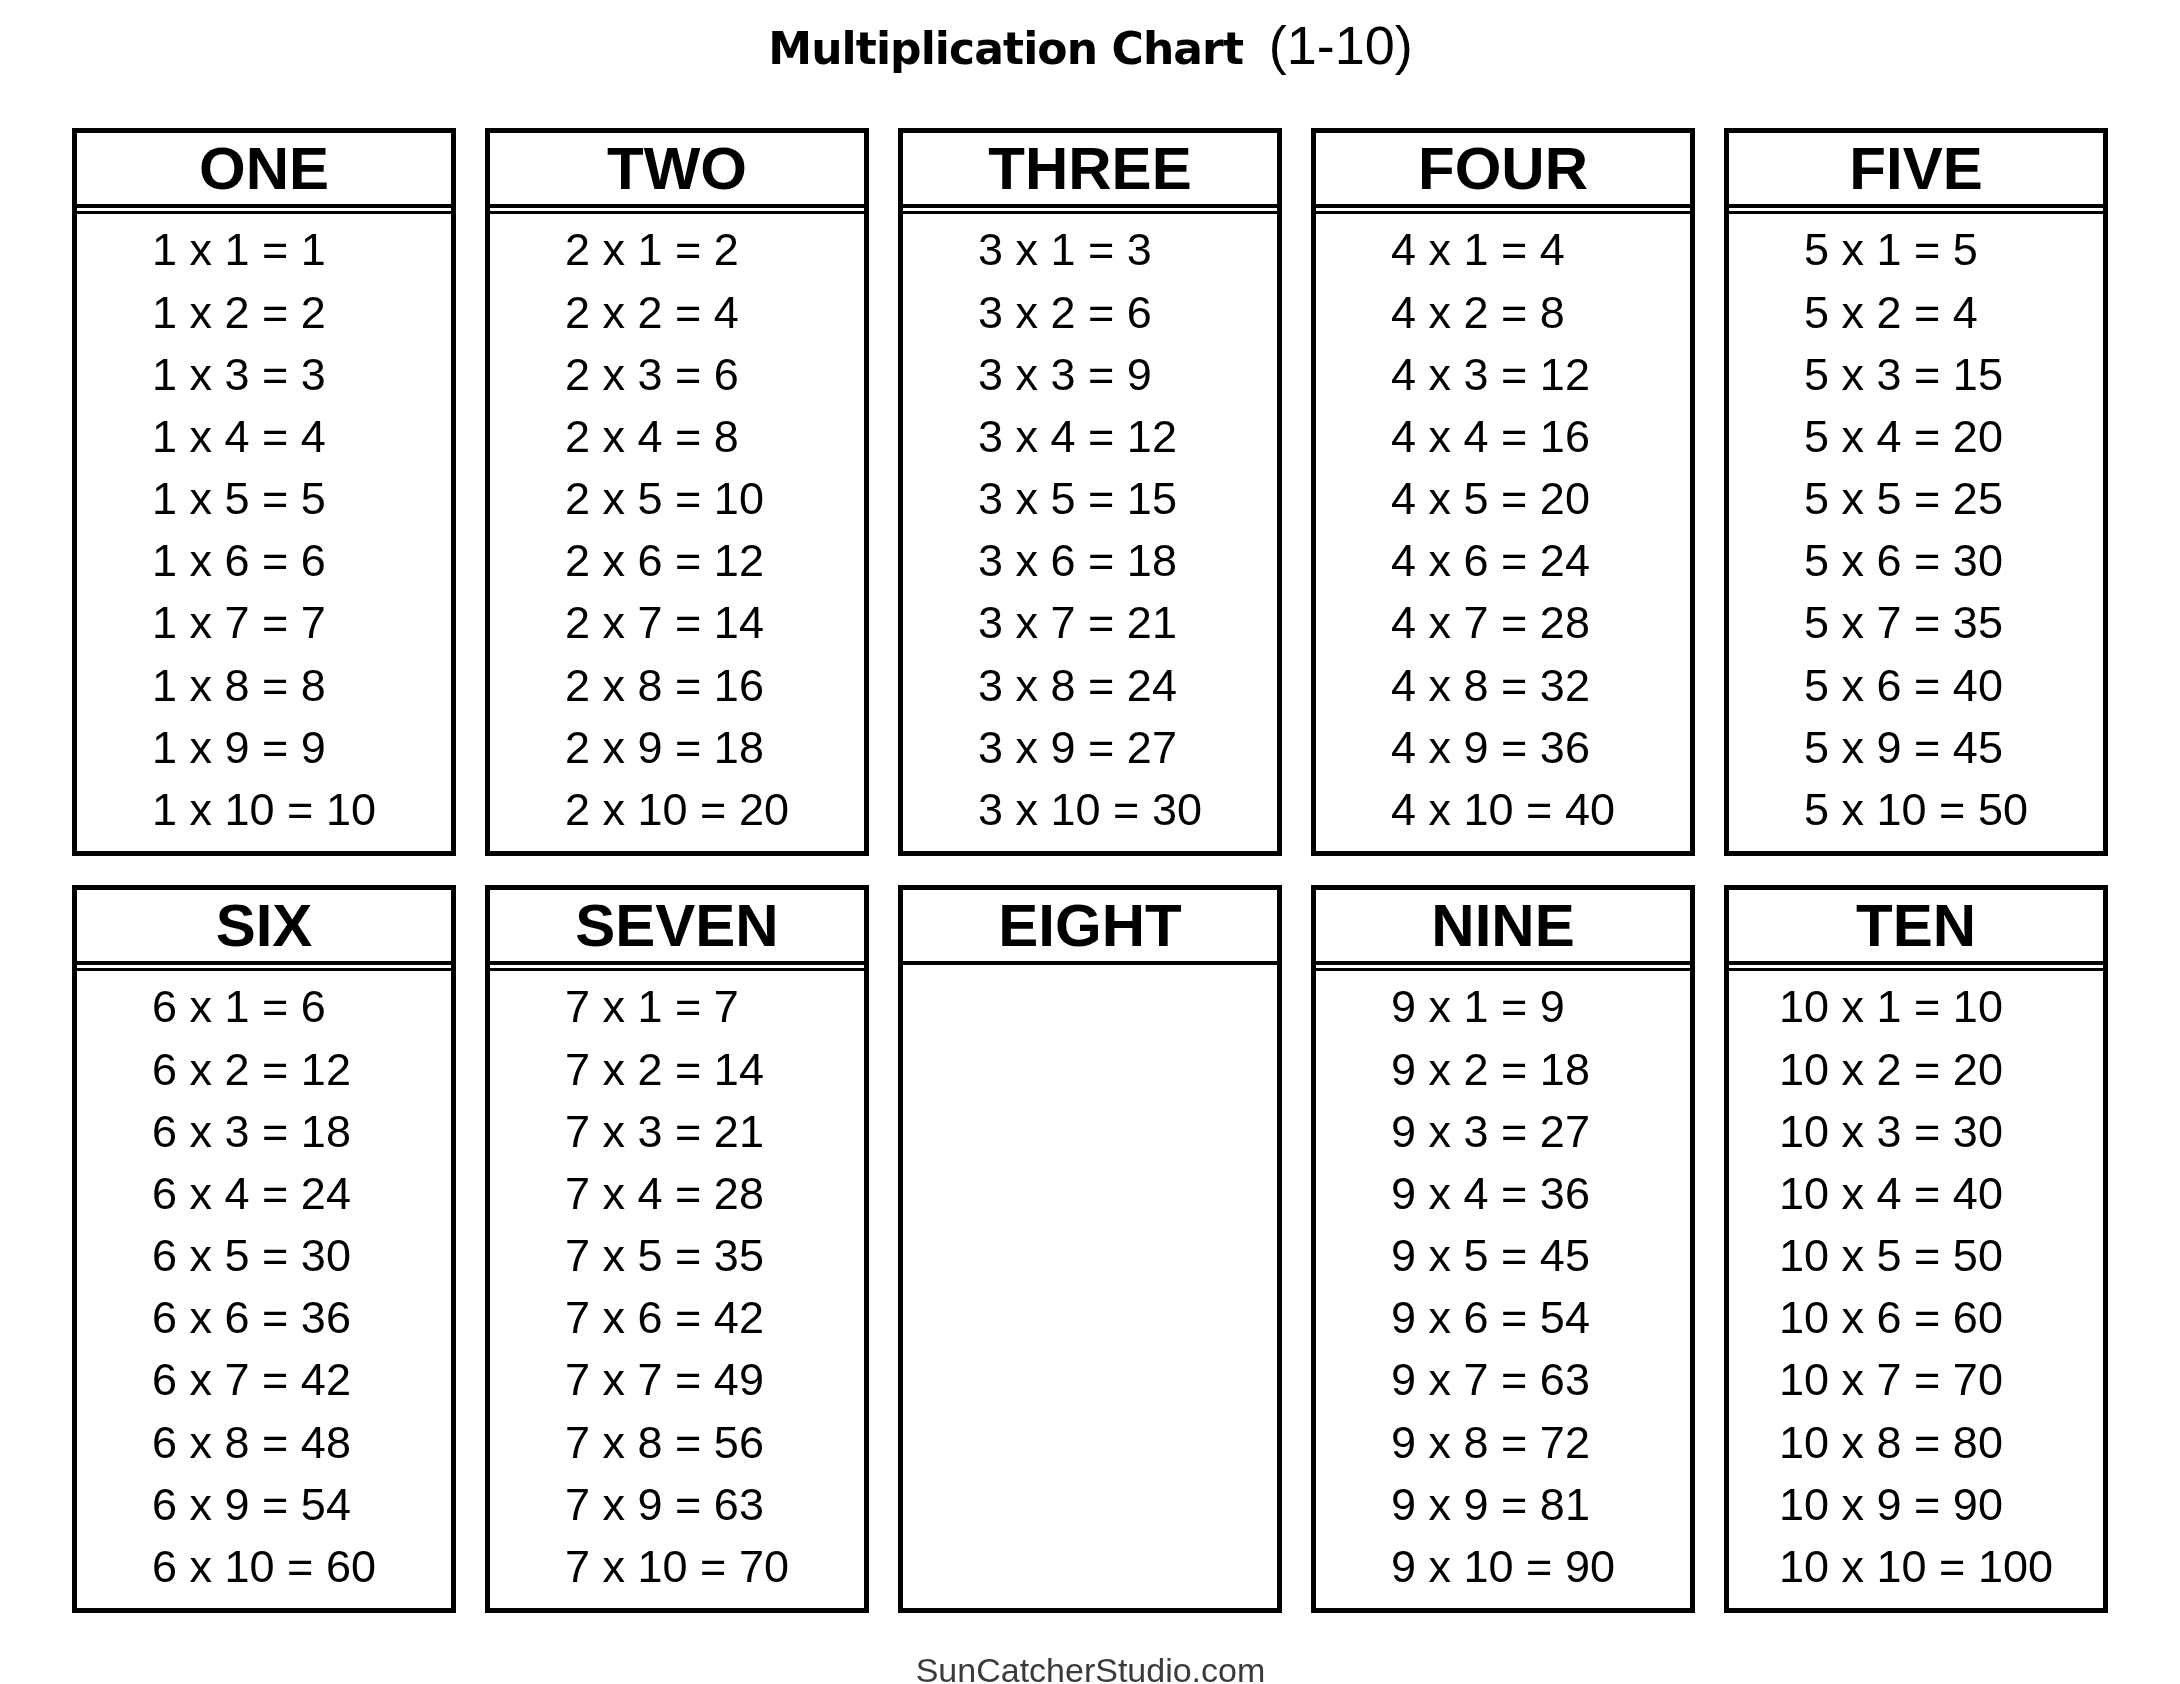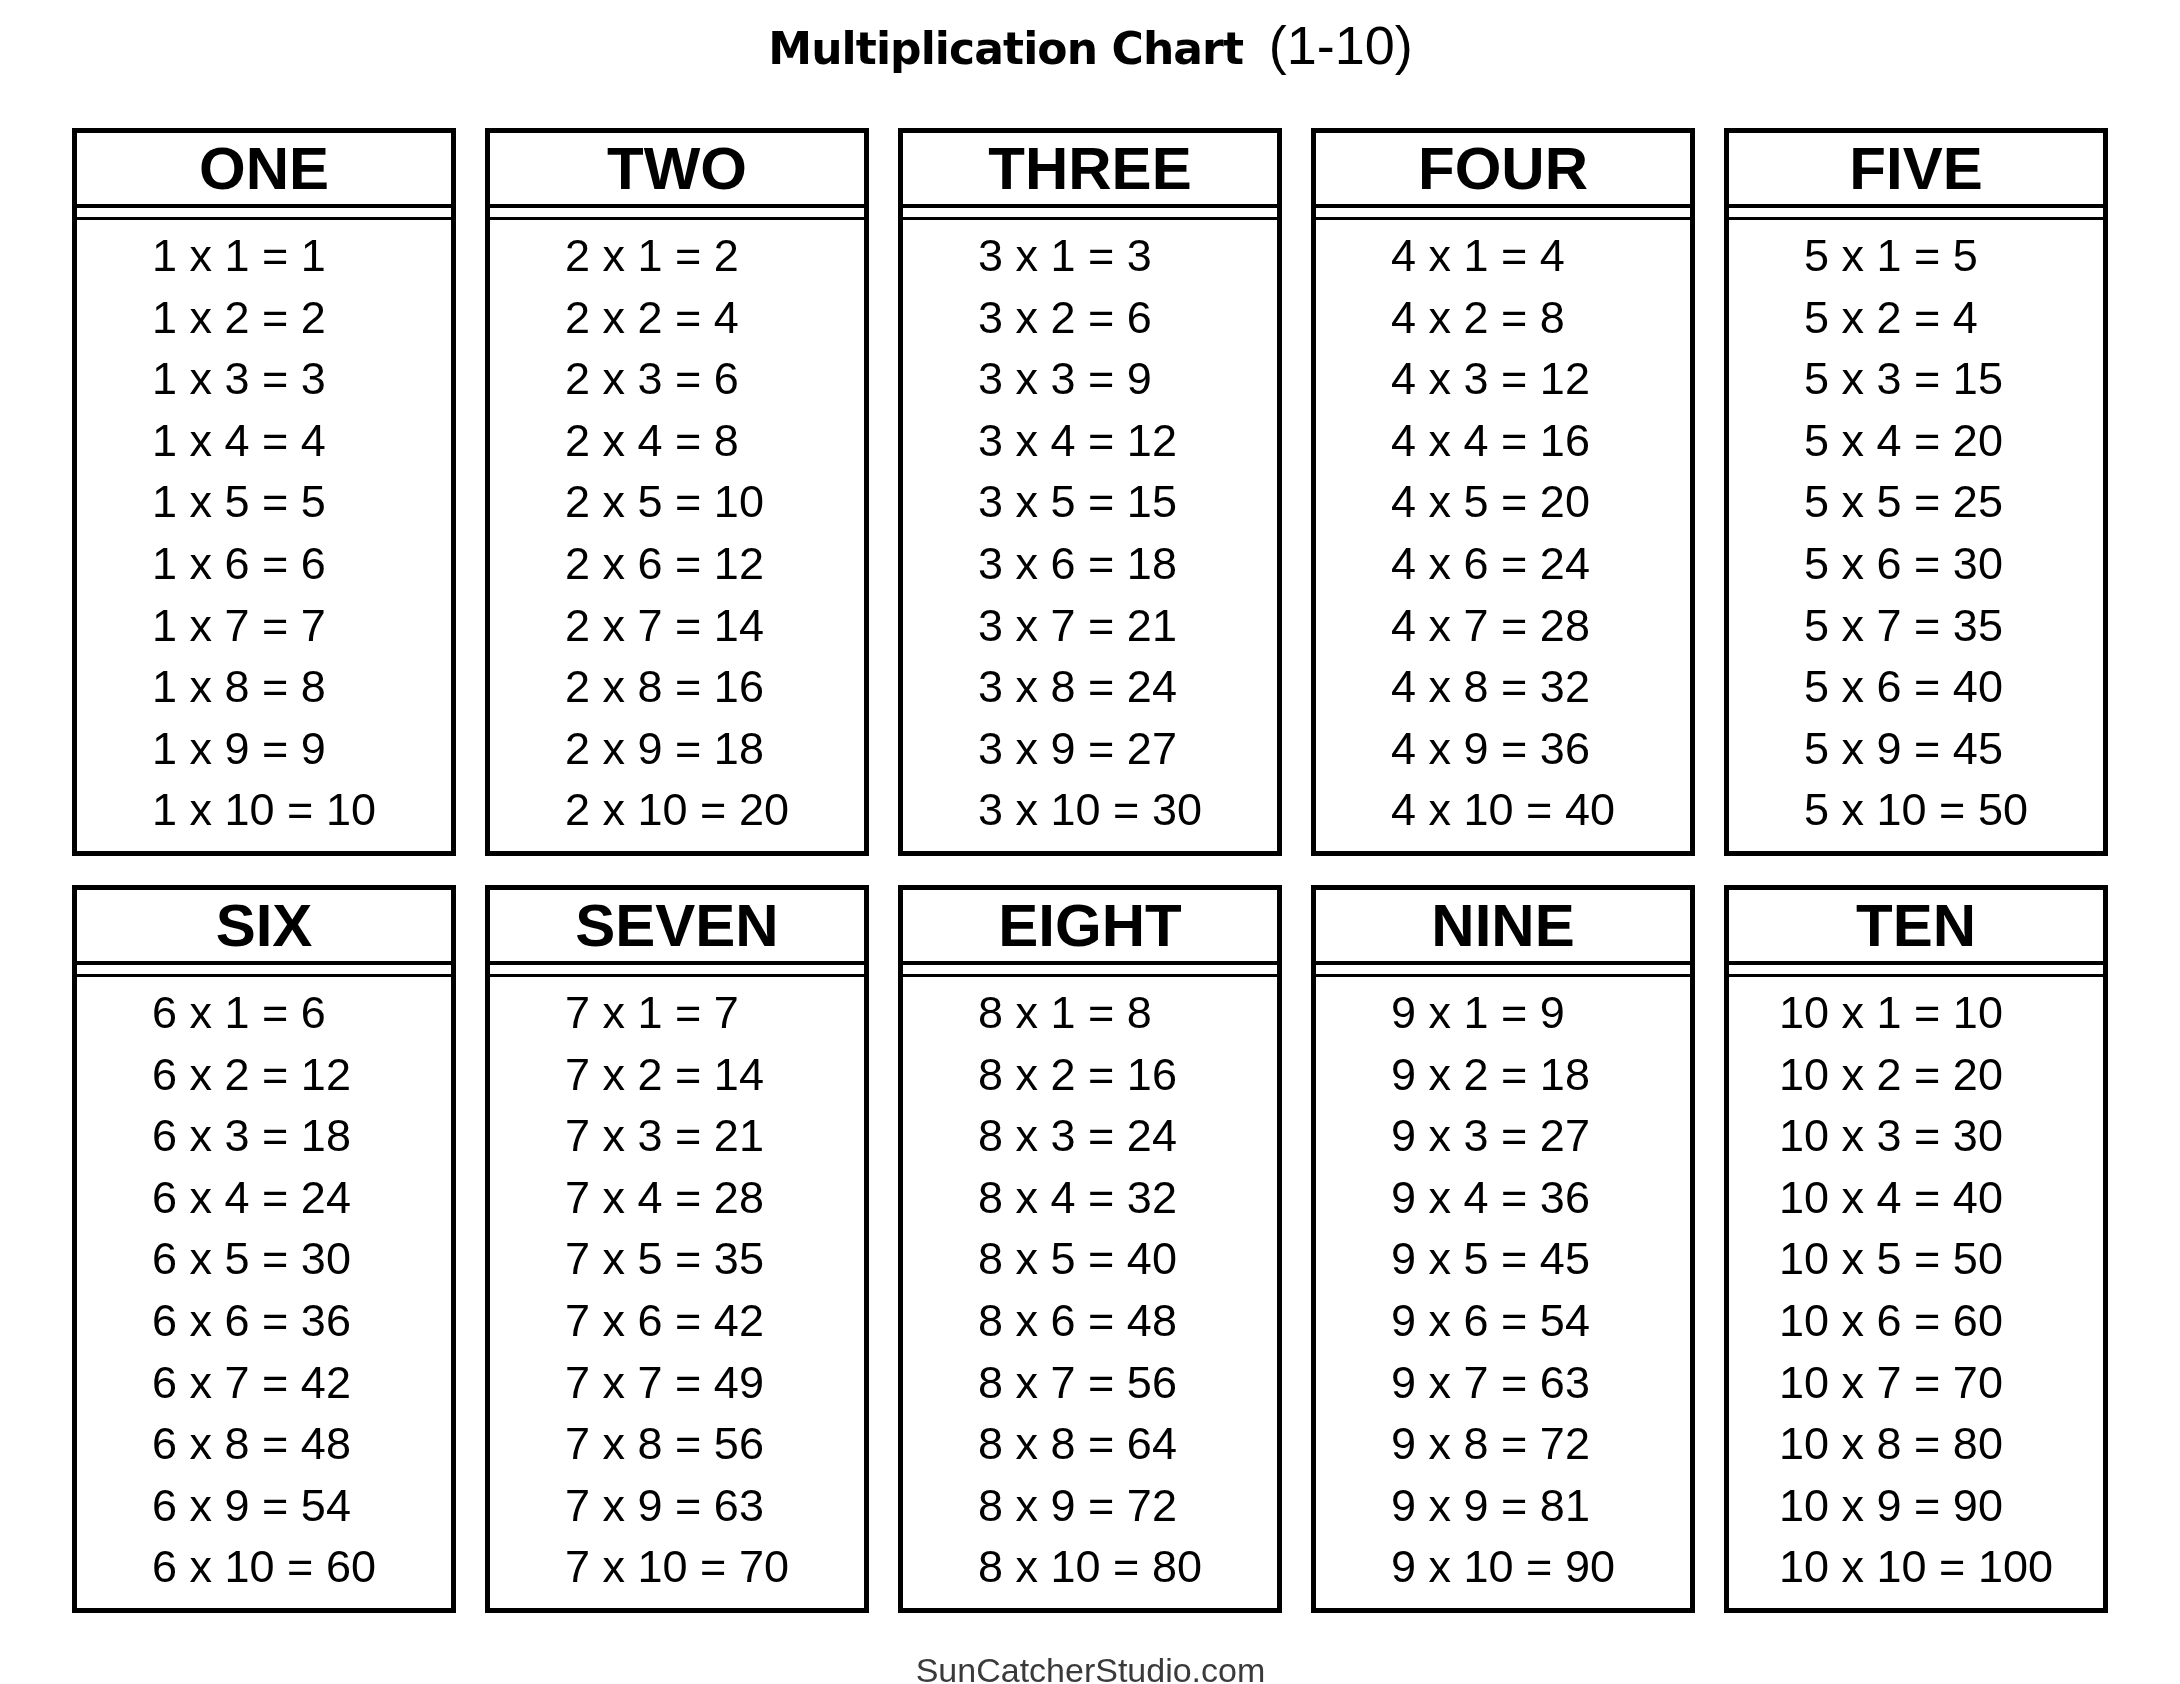--- a/index.html
+++ b/index.html
@@ -72,21 +72,21 @@
     align-items: center;
     justify-content: center;
   }
   .card-title {
     font-size: 60px;
     font-weight: bold;
     letter-spacing: 0px;
     line-height: 1;
   }
   .card-body {
-    margin-top: 9px;           
+    margin-top: 3px;           
     border-top: 3.4px solid var(--ink);
     flex: 1;
     display: flex;
     justify-content: center;
     padding: 5.1px 0 10.2px 0;
   }
   .rows-block {
     display: flex;
     flex-direction: column;
     justify-content: space-around;
@@ -260,34 +260,20 @@
             <div class="mult-row">7 x 9 = 63</div>
             <div class="mult-row">7 x 10 = 70</div>
           </div>
     </div>
   </section>
 
   <section class="card">
     <div class="card-header">
       <span class="card-title">EIGHT</span>
     </div>
-    <div class="card-body">
-      <div class="rows-block">
-            <div class="mult-row">8 x 1 = 8</div>
-            <div class="mult-row">8 x 2 = 16</div>
-            <div class="mult-row">8 x 3 = 24</div>
-            <div class="mult-row">8 x 4 = 32</div>
-            <div class="mult-row">8 x 5 = 40</div>
-            <div class="mult-row">8 x 6 = 48</div>
-            <div class="mult-row">8 x 7 = 56</div>
-            <div class="mult-row">8 x 8 = 64</div>
-            <div class="mult-row">8 x 9 = 72</div>
-            <div class="mult-row">8 x 10 = 80</div>
-          </div>
-    </div>
   </section>
 
   <section class="card">
     <div class="card-header">
       <span class="card-title">NINE</span>
     </div>
     <div class="card-body">
       <div class="rows-block">
             <div class="mult-row">9 x 1 = 9</div>
             <div class="mult-row">9 x 2 = 18</div>

